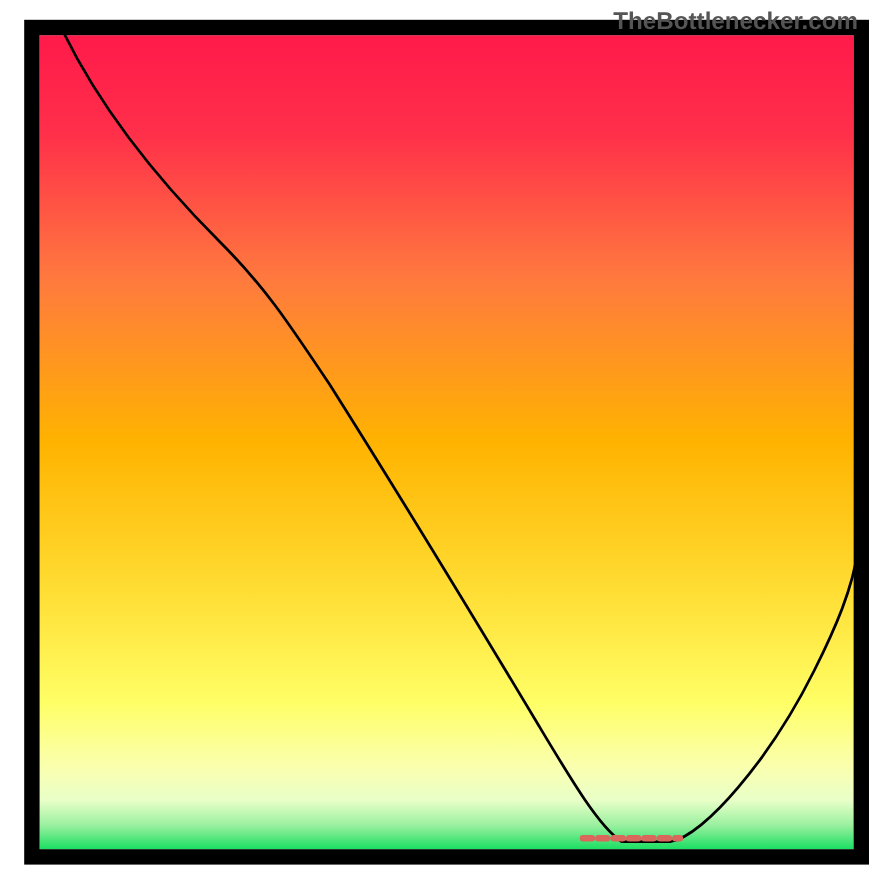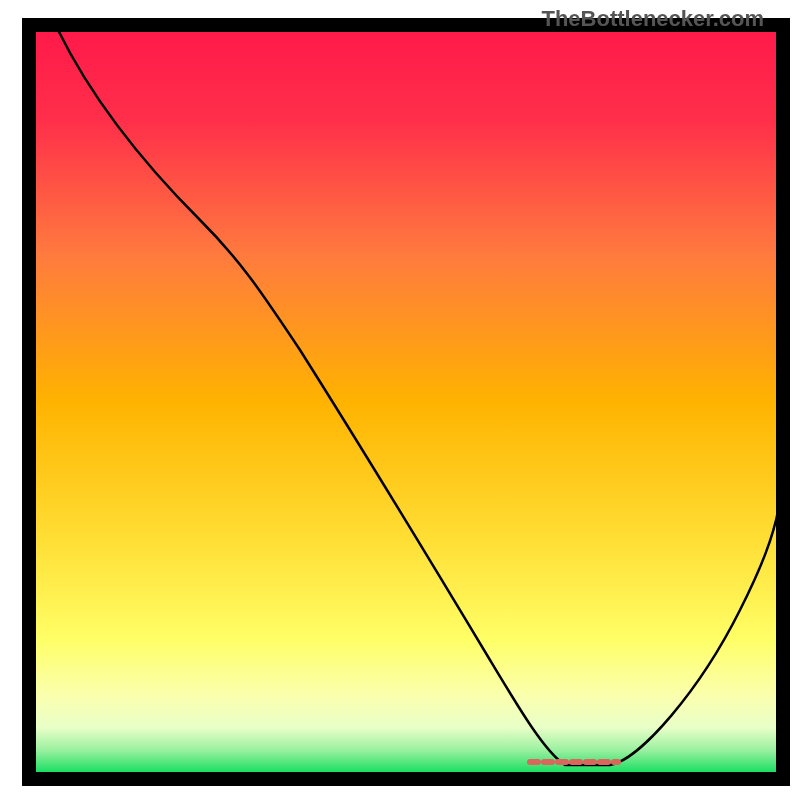--- a/index.html
+++ b/index.html
@@ -11,21 +11,21 @@
   font-family: Arial, sans-serif;
 }
 .chart-container {
   position: relative;
   width: 800px;
   height: 800px;
 }
 .watermark {
   position: absolute;
   top: 6px;
-  right: 36px;
+  right: 20px;
   font-size: 22px;
   font-weight: bold;
   color: #555;
   z-index: 10;
 }
 svg {
   display: block;
 }
 </style>
 </head>

